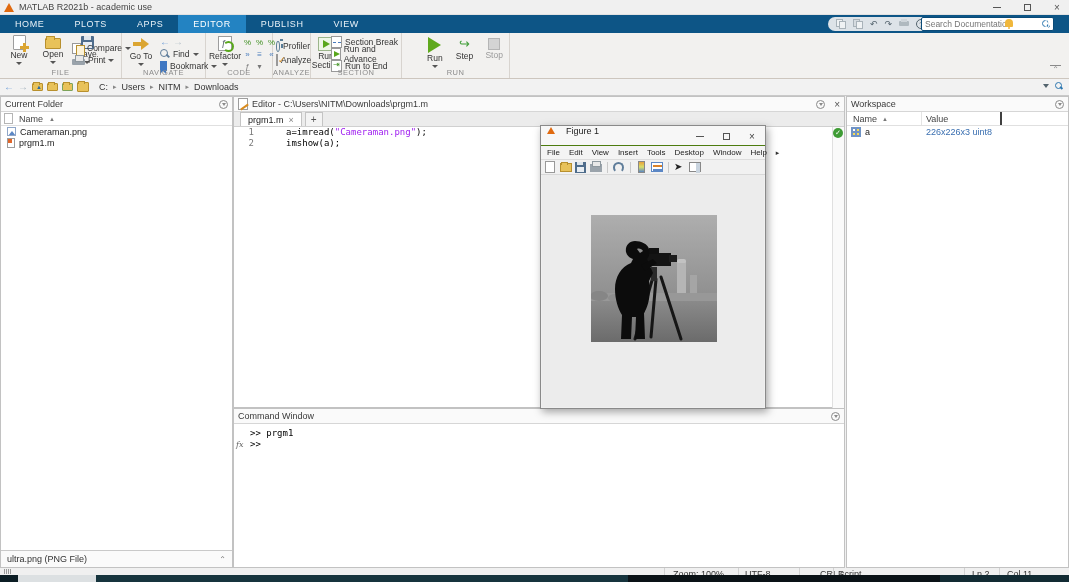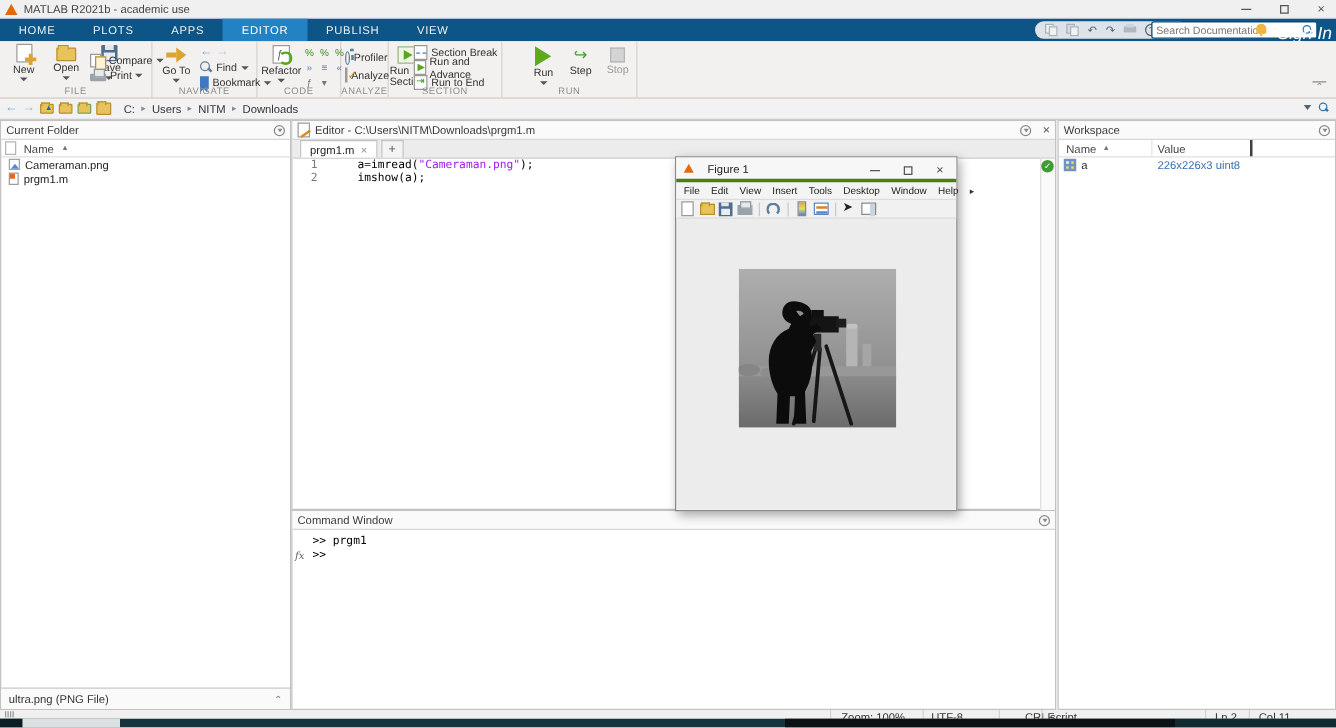--- a/index.html
+++ b/index.html
@@ -29,29 +29,29 @@
   .mini-printer::after { content:""; position:absolute; left:2px; top:-2px; width:6px; height:3px; background:#c2cad0; }
   .help-circ { width:10px; height:10px; border-radius:50%; border:1px solid #54646e; color:#54646e; font-size:7px; display:flex; align-items:center; justify-content:center; }
   .tri-down { width:0; height:0; border-left:3px solid transparent; border-right:3px solid transparent; border-top:4px solid #54646e; }
   .searchbox { position:absolute; left:921px; top:2px; width:133px; height:14px; background:#fff; border:1px solid #0a4a77; border-radius:2px; display:flex; align-items:center; }
   .searchbox input { flex:1; border:none; outline:none; font-size:8.5px; padding:0 3px; color:#333; font-family:"Liberation Sans",sans-serif; background:transparent; }
   .mag { width:8px; height:8px; position:relative; margin-right:3px; }
   .mag::before { content:""; position:absolute; left:0; top:0; width:5px; height:5px; border:1.5px solid #2c77b0; border-radius:50%; }
   .mag::after { content:""; position:absolute; left:5px; top:5px; width:3px; height:1.5px; background:#2c77b0; transform:rotate(45deg); }
   .bell { position:absolute; left:1005px; top:4px; width:8px; height:8px; background:#f0b73c; border-radius:4px 4px 1px 1px; }
   .bell::after { content:""; position:absolute; left:3px; top:8px; width:2px; height:2px; background:#f0b73c; border-radius:50%; }
-  .signin { position:absolute; left:1022px; top:3px; color:#fff; font-size:14px;font-style:italic; }
+  .signin { position:absolute; left:1022px; top:3px; color:#fff; font-size:10px; }
 
   
   .ribbon { top:33px; left:0; width:1069px; height:46px; background:#f2f1ef; border-bottom:1px solid #cdc6be; }
   .rgroup { position:absolute; top:0; height:45px; border-right:1px solid #d8d4cf; }
   .glabel { position:absolute; bottom:1px; width:100%; text-align:center; font-size:7.5px; color:#8c8c8c; letter-spacing:.5px; }
   .bigbtns { display:flex; height:36px; align-items:flex-start; padding-top:2px; }
   .bigbtn { width:34px; display:flex; flex-direction:column; align-items:center; gap:1px; cursor:default; }
-  .bigbtn .blabel { font-size:8.5px; color:#333; line-height:9px; }
+  .bigbtn .blabel { font-size:8.5px; color:#333; text-align:center; line-height:9px; }
   .dd { width:0; height:0; border-left:3px solid transparent; border-right:3px solid transparent; border-top:3px solid #555; margin-top:1px; }
   .smallcol { display:flex; flex-direction:column; justify-content:flex-start; gap:2px; padding-top:4px; }
   .smallrow { display:flex; align-items:center; gap:3px; height:10px; font-size:8.5px; color:#333; }
 
   
   .ic-page { width:13px; height:15px; background:#fff; border:1px solid #9d9d9d; border-radius:1px; position:relative; }
   .plus-gold { position:absolute; right:-4px; bottom:-3px; width:9px; height:9px; }
   .plus-gold::before { content:""; position:absolute; left:3px; top:0; width:3px; height:9px; background:#dba531; }
   .plus-gold::after { content:""; position:absolute; left:0; top:3px; width:9px; height:3px; background:#dba531; }
   .folder { width:16px; height:11px; background:#e8c25a; border:1px solid #b8902e; border-radius:1px; position:relative; margin-top:3px; }
@@ -153,21 +153,21 @@
   .ws-c1 { width:75px; padding-left:6px; border-right:1px solid #e4e4e4; display:flex; gap:5px; align-items:center; height:100%; }
   .ws-c2 { width:80px; padding-left:4px; border-right:2px solid #404040; height:100%; display:flex; align-items:center; }
   .ws-row { display:flex; height:12px; align-items:center; font-size:9px; }
   .ws-row .n { width:75px; padding-left:4px; display:flex; align-items:center; gap:4px; }
   .ws-row .v { width:120px; padding-left:4px; color:#3a6fb0; }
   .mat-icon { width:10px; height:10px; border:1px solid #6f93c5; display:grid; grid-template-columns:1fr 1fr; grid-template-rows:1fr 1fr; }
   .mat-icon i { border:0.5px solid #6f93c5; background:#f7da56; } .mat-icon i:first-child { background:#fff; }
 
   
   .figwin { top:125px; left:540px; width:226px; height:284px; background:#f0f0f0; border:1px solid #8a8a8a; box-shadow:2px 3px 8px rgba(0,0,0,.35); z-index:50; }
-  .fig-title { height:20px; background:#f7f7f7; display:flex; align-items:center; padding-left:5px; gap:5px; border-bottom:3px solid #4d7c0f; }
+  .fig-title { height:20px; background:#f7f7f7; display:flex; align-items:flex-start; padding-left:5px; gap:5px; border-bottom:1px solid #4d7c0f; }
   .fig-title .t { font-size:9px; color:#222; }
   .fig-controls { position:absolute; right:0; top:0; height:20px; display:flex; }
   .fc { width:26px; height:20px; display:flex; align-items:center; justify-content:center; color:#444; font-size:10px; }
   .fig-menu { height:14px; display:flex; align-items:center; gap:9px; padding:0 6px; font-size:8px; color:#222; background:#f4f4f4; border-bottom:1px solid #ddd; }
   .fig-menu .more { margin-left:auto; font-size:7px; color:#333; }
   .fig-toolbar { height:15px; display:flex; align-items:center; gap:3px; padding:0 4px; background:#f1f1f1; border-bottom:1px solid #d8d8d8; }
   .ft-sep { width:1px; height:11px; background:#c9c9c9; margin:0 2px; }
   .ft { width:12px; height:12px; position:relative; }
   .ft-page { background:#fff; border:1px solid #999; width:10px; height:12px; }
   .ft-folder { width:12px; height:9px; background:#e8c25a; border:1px solid #b8902e; margin-top:2px; position:relative; }

